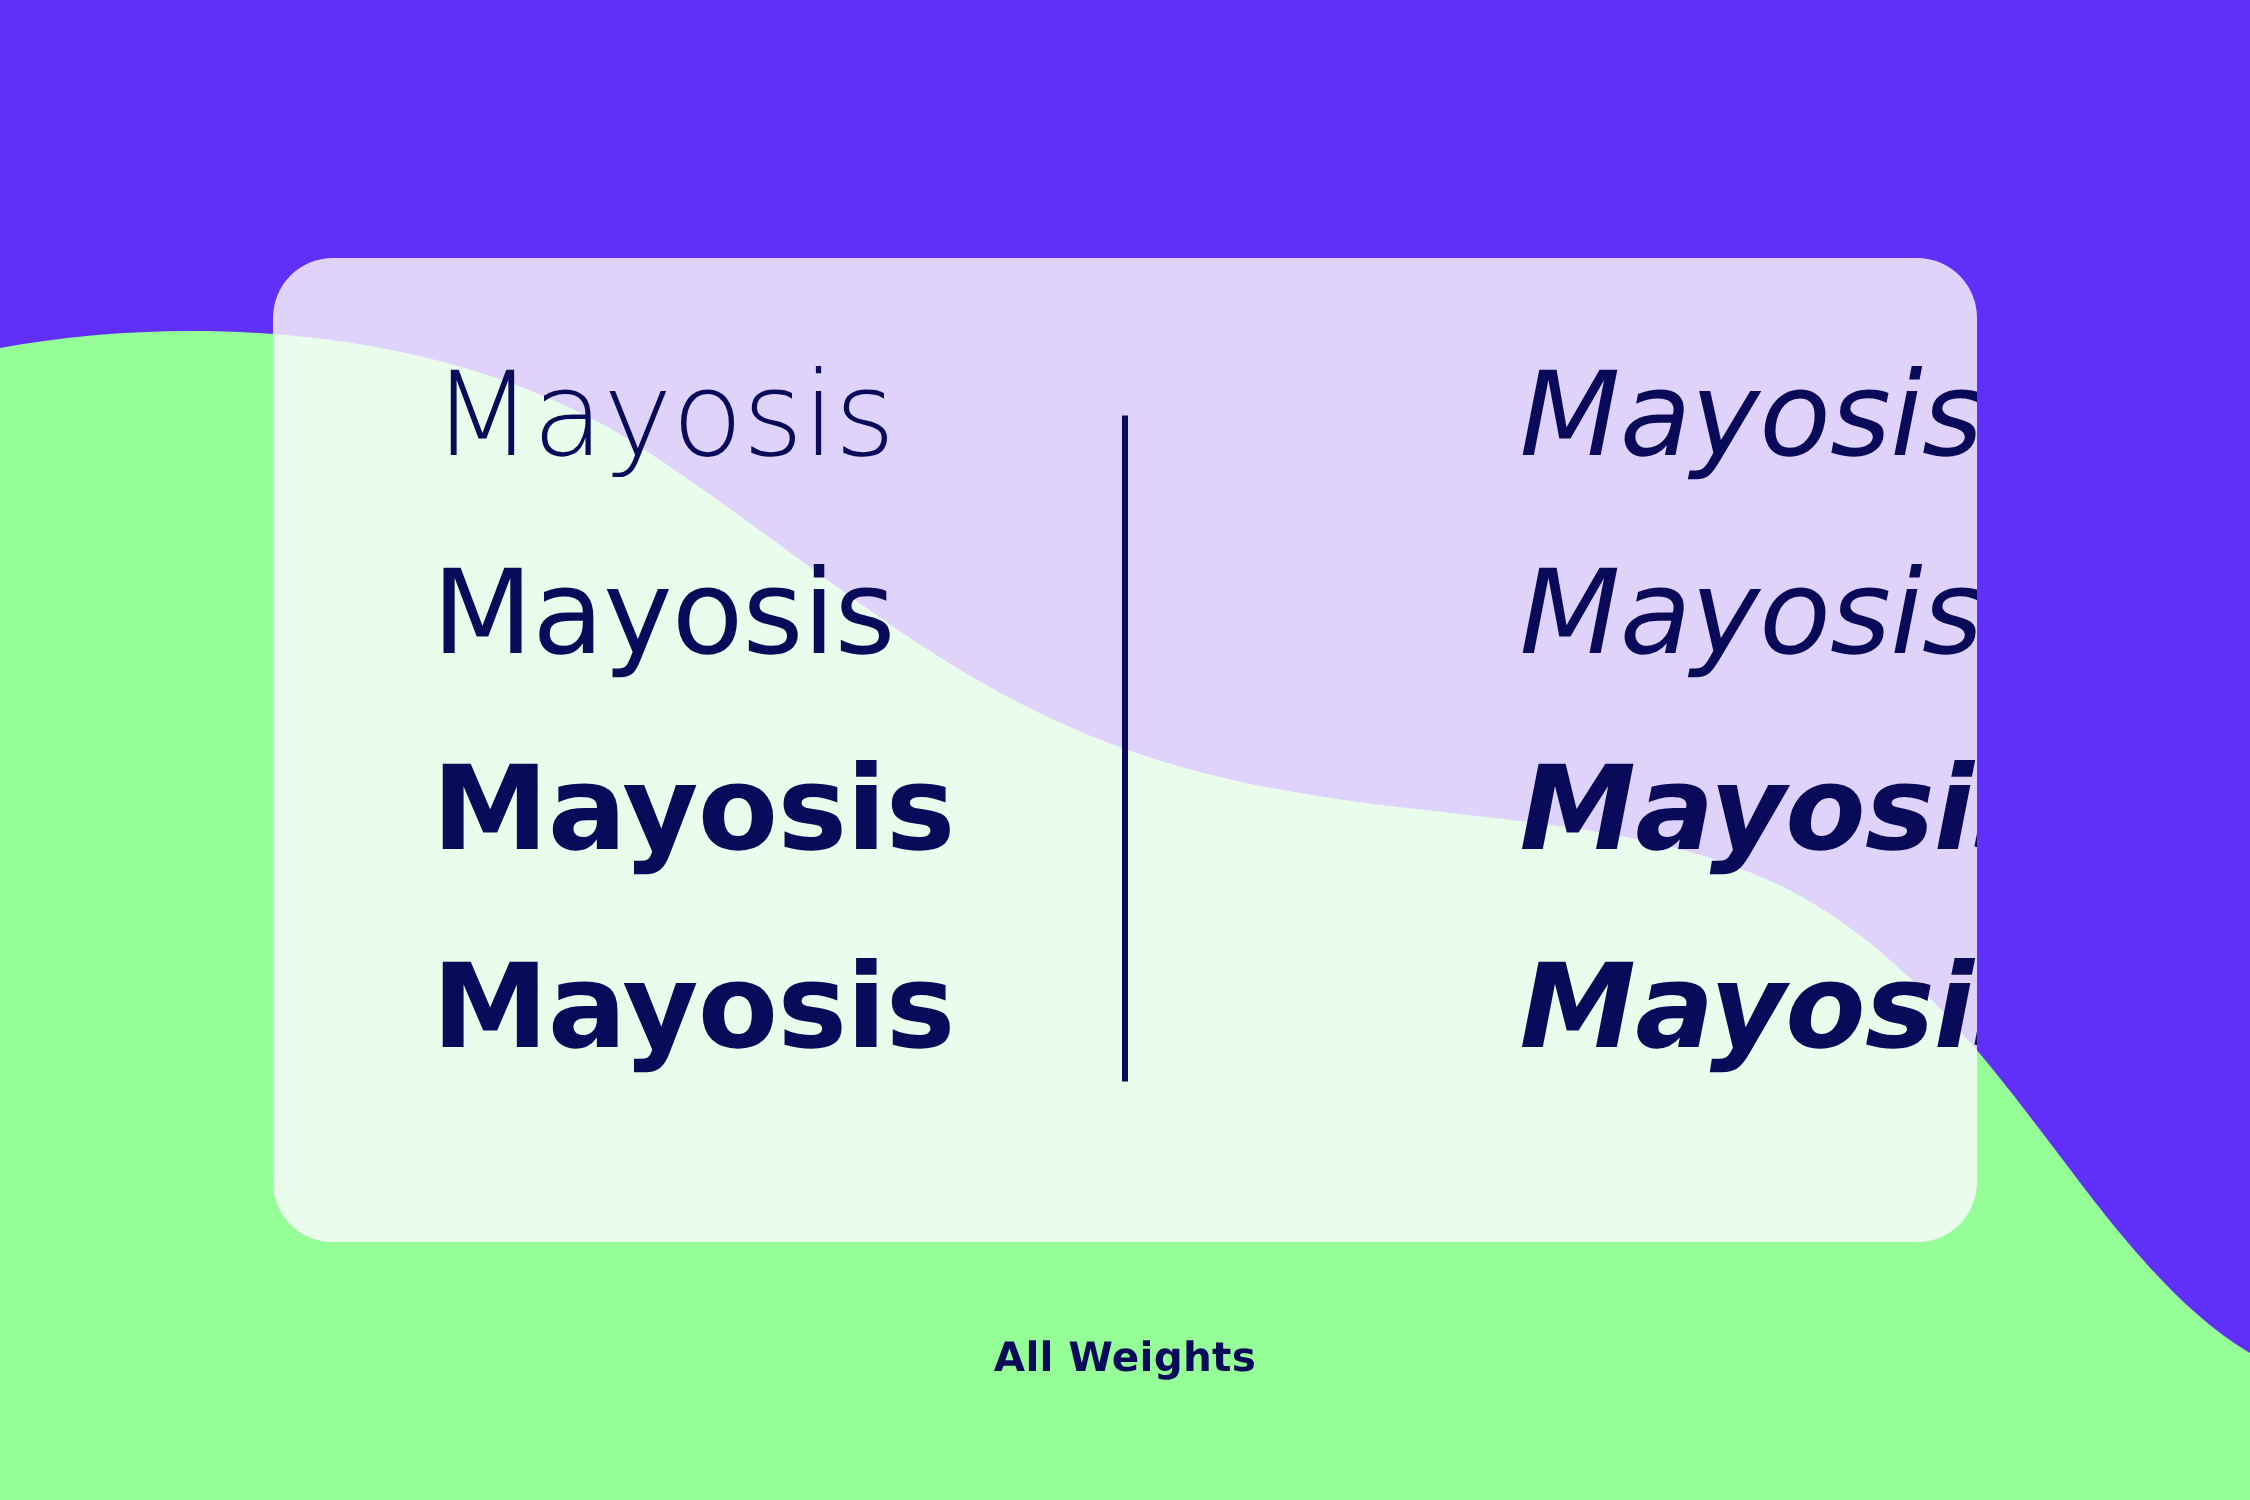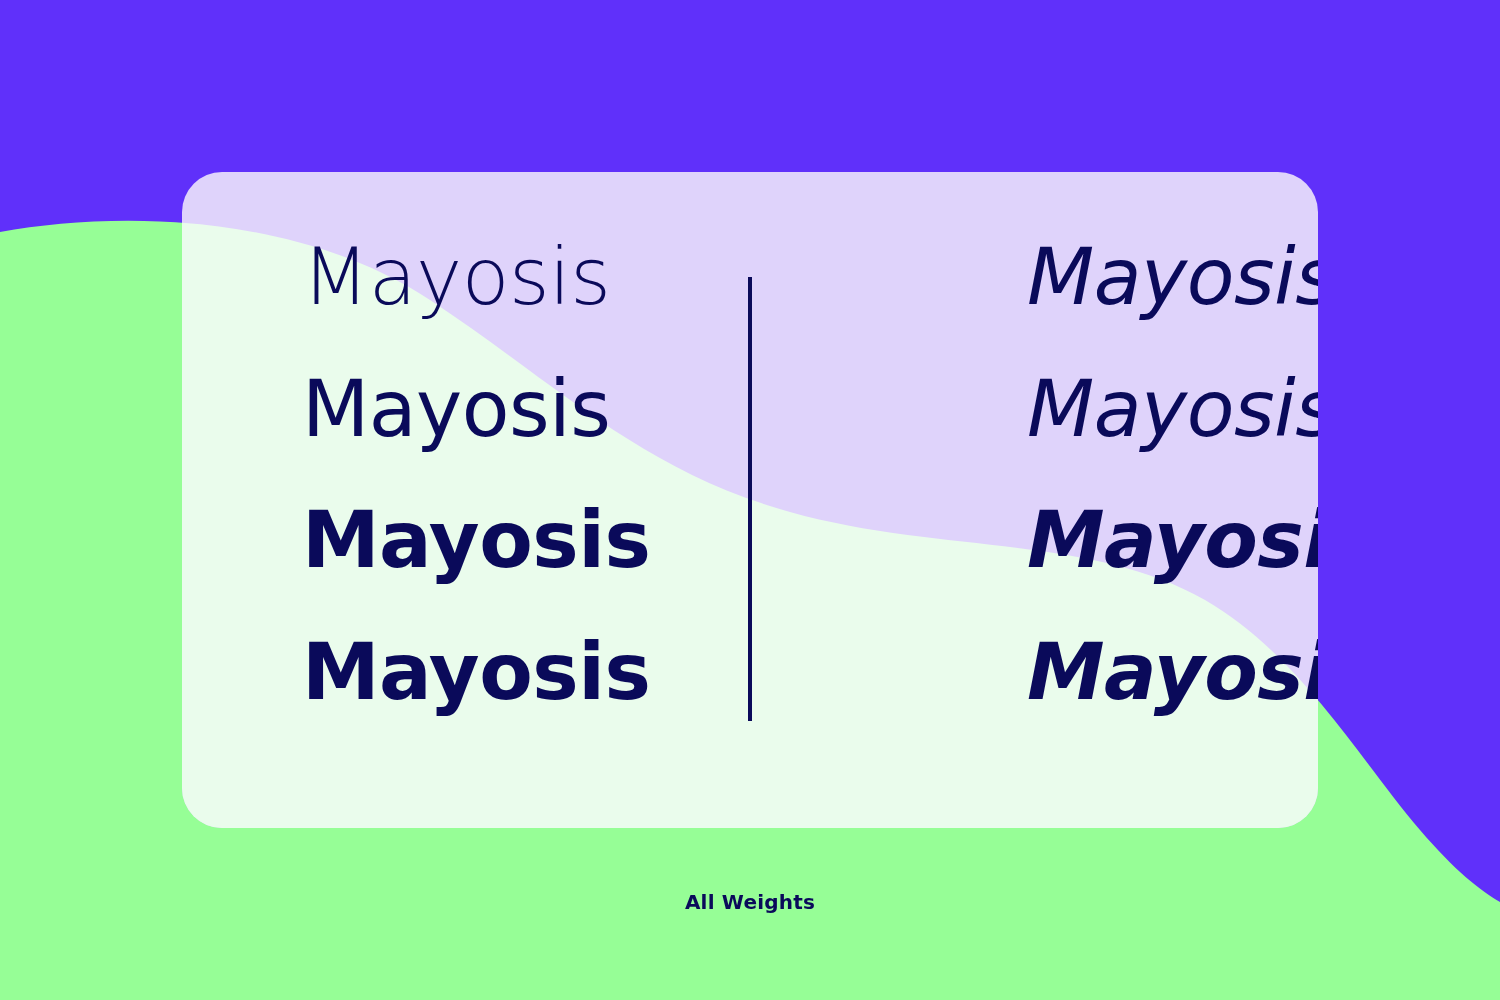--- a/index.html
+++ b/index.html
@@ -53,21 +53,21 @@
   
   #rows {
     position: absolute;
     left: 0;
     top: 0;
     width: 1136px;
     height: 656px;
   }
   .row {
     position: absolute;
-    left: 17px;
+    left: 3px;
     width: 1150px;
     height: 130px;
     display: flex;
     align-items: center;
     padding-left: 10px;
   }
   .cell {
     flex: 0 0 567px;
     color: #0A0A5A;
     font-size: 78px;
@@ -95,21 +95,21 @@
   }
 
   
   #caption {
     position: absolute;
     left: 0;
     top: 890px;
     width: 1500px;
     text-align: center;
     color: #0A0A5A;
-    font-size: 20px;
+    font-size: 27px;
     font-weight: 700;
     letter-spacing: 0.2px;
     font-family: "DejaVu Sans", "Liberation Sans", sans-serif;
   }
 </style>
 </head>
 <body>
 
 <div id="stage">
 

